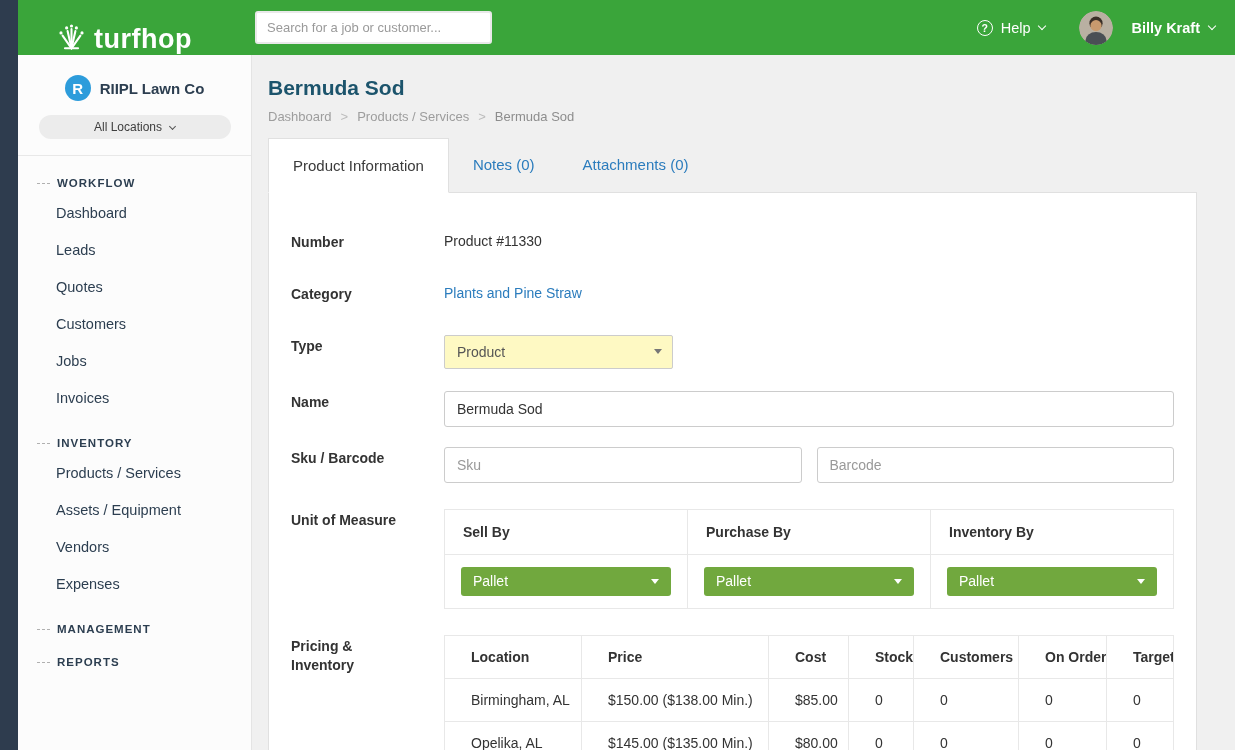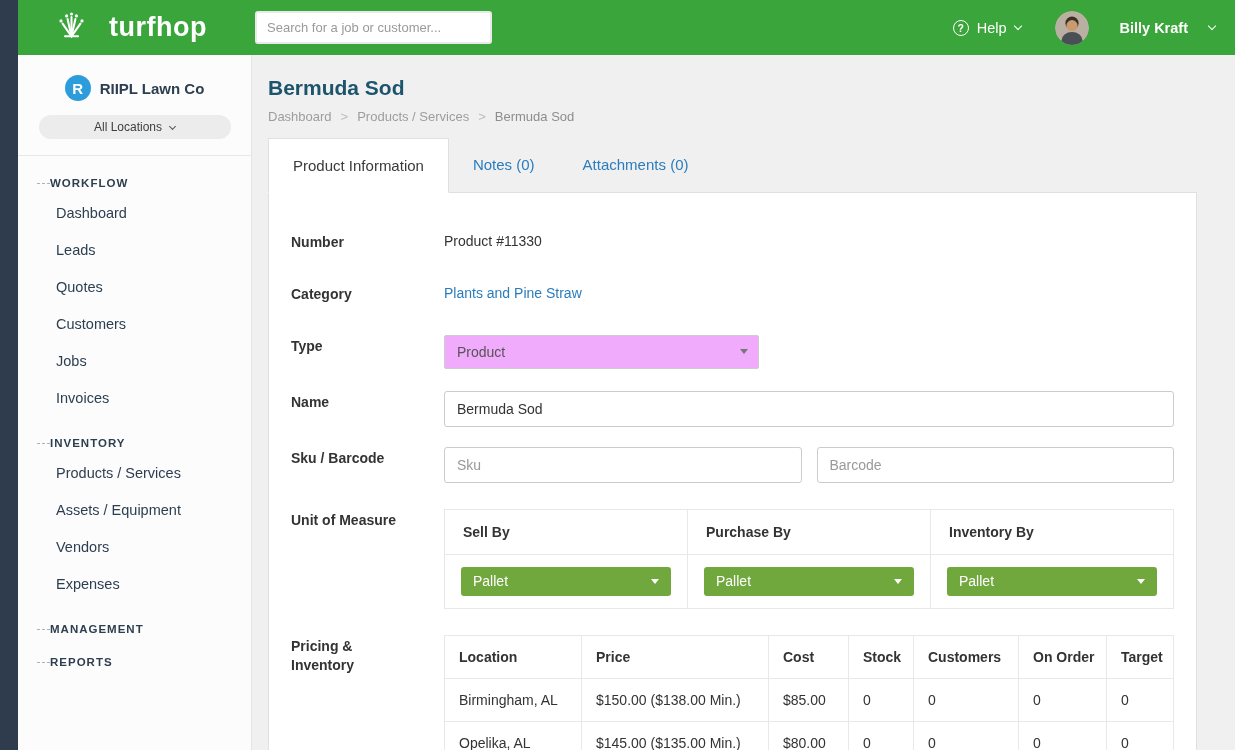--- a/index.html
+++ b/index.html
@@ -4,42 +4,42 @@
 <style>
   *{margin:0;padding:0;box-sizing:border-box}
   html,body{width:1235px;height:750px}
   body{position:relative;overflow:hidden;font-family:"Liberation Sans",sans-serif;background:#f0f0f0}
 
   
   .dark-strip{position:absolute;left:0;top:0;width:18px;height:750px;background:#2e3c4e;z-index:10}
 
   
   .topbar{position:absolute;left:18px;top:0;right:0;height:55px;background:#3aa53a;z-index:5}
-  .brand{position:absolute;left:36px;top:0;height:55px;display:flex;align-items:center;gap:20px;cursor:pointer}
+  .brand{position:absolute;left:36px;top:12px;height:55px;display:flex;align-items:center;gap:5px;cursor:pointer}
   .brand-text{color:#fff;font-size:27px;font-weight:bold;letter-spacing:.5px}
   .search-wrap{position:absolute;left:237px;top:11px}
   .search-input{width:237px;height:33px;border:2px solid #e9e9e9;border-radius:3px;padding:0 10px;font-size:13px;color:#333;outline:none;background:#fff}
   .search-input::placeholder{color:#9a9a9a}
   .top-right{position:absolute;right:20px;top:0;height:55px;display:flex;align-items:center}
   .help{display:flex;align-items:center;gap:8px;color:#fff;font-size:14.5px;cursor:pointer;margin-right:34px}
   .help-circle{width:16px;height:16px;border:1.5px solid #fff;border-radius:50%;display:flex;align-items:center;justify-content:center;font-size:10.5px;font-weight:bold;color:#fff}
   .chev{width:6px;height:6px;border-right:1.7px solid #fff;border-bottom:1.7px solid #fff;transform:rotate(45deg);margin-top:-4px}
   .avatar{width:34px;height:34px;border-radius:50%;overflow:hidden;flex:none;margin-right:10px;cursor:pointer}
-  .user{display:flex;align-items:center;gap:21px;cursor:pointer}
+  .user{display:flex;align-items:center;gap:9px;cursor:pointer}
   .user-name{color:#fff;font-size:14.5px;font-weight:bold}
 
   
   .sidebar{position:absolute;left:18px;top:55px;width:234px;bottom:0;background:#fcfcfc;border-right:1px solid #e4e4e4;z-index:4}
   .company{display:flex;align-items:center;justify-content:center;gap:9px;margin-top:20px}
   .company-badge{width:26px;height:26px;border-radius:50%;background:#2d9cdb;color:#fff;font-weight:bold;font-size:15px;display:flex;align-items:center;justify-content:center}
   .company-name{font-size:15px;font-weight:bold;color:#2c3e50}
   .loc-pill{width:192px;height:24px;margin:14px auto 0;background:#ececec;border-radius:12px;display:flex;align-items:center;justify-content:center;gap:8px;font-size:12px;color:#3e3e3e;cursor:pointer}
   .loc-pill .chev{border-color:#555;width:5px;height:5px;margin-top:-2px}
   .side-divider{border-bottom:1px solid #e8e8e8;margin-top:16px}
-  .nav-section{display:flex;align-items:center;padding-left:19px;margin-top:21px;margin-bottom:5px}
+  .nav-section{display:flex;align-items:center;gap:7px;padding-left:19px;margin-top:21px;margin-bottom:5px}
   .dash-icon{width:13px;border-top:1px dashed #b0b0b0}
   .nav-section-label{font-size:11.5px;font-weight:bold;letter-spacing:1px;color:#2c3e50}
   .nav-item{padding:10.5px 0 10.5px 38px;font-size:14.5px;color:#2c3e50;cursor:pointer}
 
   
   .main{position:absolute;left:252px;top:55px;right:0;bottom:0;background:#f0f0f0;padding:21px 38px 0 16px;overflow:hidden}
   .page-header{display:flex;justify-content:space-between;align-items:flex-start}
   .page-title{font-size:21px;font-weight:bold;color:#1c546c}
   .breadcrumb{margin-top:9px;font-size:13px;color:#9d9d9d;display:flex;gap:9px;align-items:center}
   .crumb{cursor:pointer}
@@ -52,35 +52,35 @@
   .tab.active{background:#fff;border:1px solid #e0e0e0;border-bottom:1px solid #fff;margin-bottom:-1px;color:#3a3a3a}
   .tab.inactive{color:#2b7cbd}
 
   .card{background:#fff;border:1px solid #e0e0e0;padding:38px 22px 30px;position:relative;z-index:1;min-height:600px}
   .frow{display:flex;margin-bottom:31px}
   .flabel{width:153px;flex:none;font-size:14px;font-weight:bold;color:#333;padding-top:2px;line-height:1.35}
   .flabel.narrow span{display:inline-block;max-width:80px}
   .ffield{flex:1}
   .read-val{font-size:14px;color:#333;padding-top:2px}
   .link{color:#2b7cbd;cursor:pointer}
-  .select-box{width:315px;height:34px;border:1px solid #ccc;border-radius:2px;background:#f0abfc;display:flex;align-items:center;justify-content:space-between;padding:0 10px 0 12px;font-size:14px;color:#555;cursor:pointer}
+  .select-box{width:229px;height:34px;border:1px solid #ccc;border-radius:2px;background:#fef9c3;display:flex;align-items:center;justify-content:space-between;padding:0 10px 0 12px;font-size:14px;color:#555;cursor:pointer}
   .caret-gray{width:0;height:0;border-left:4px solid transparent;border-right:4px solid transparent;border-top:5px solid #777}
   .text-input{width:100%;height:36px;border:1px solid #ccc;border-radius:3px;padding:0 12px;font-size:14px;color:#333;outline:none;font-family:"Liberation Sans",sans-serif}
   .text-input::placeholder{color:#999}
   .sku-row{display:flex;gap:15px}
   .sku-row .text-input{flex:1}
 
   table{border-collapse:collapse;width:100%;table-layout:fixed}
   .uom-table th,.uom-table td{border:1px solid #e8e8e8;text-align:left}
   .uom-table th{padding:14px 18px;font-size:14px;color:#333;font-weight:bold}
   .uom-table td{padding:12px 16px}
   .green-dd{height:29px;background:#71a83e;border-radius:3px;display:flex;align-items:center;justify-content:space-between;padding:0 12px;color:#fff;font-size:14px;cursor:pointer}
   .caret-white{width:0;height:0;border-left:4.5px solid transparent;border-right:4.5px solid transparent;border-top:5px solid #fff}
 
-  .pricing-table th,.pricing-table td{border:1px solid #e8e8e8;text-align:left;padding:13px 14px;font-size:14px;color:#333;white-space:nowrap;overflow:hidden}
+  .pricing-table th,.pricing-table td{border:1px solid #e8e8e8;text-align:left;padding:13px 26px;font-size:14px;color:#333;white-space:nowrap;overflow:hidden}
   .pricing-table th{font-weight:bold}
   .mb22{margin-bottom:22px}
   .mb20{margin-bottom:20px}
   .mb26{margin-bottom:26px}
 </style>
 </head>
 <body>
 
 <div class="dark-strip"></div>
 

